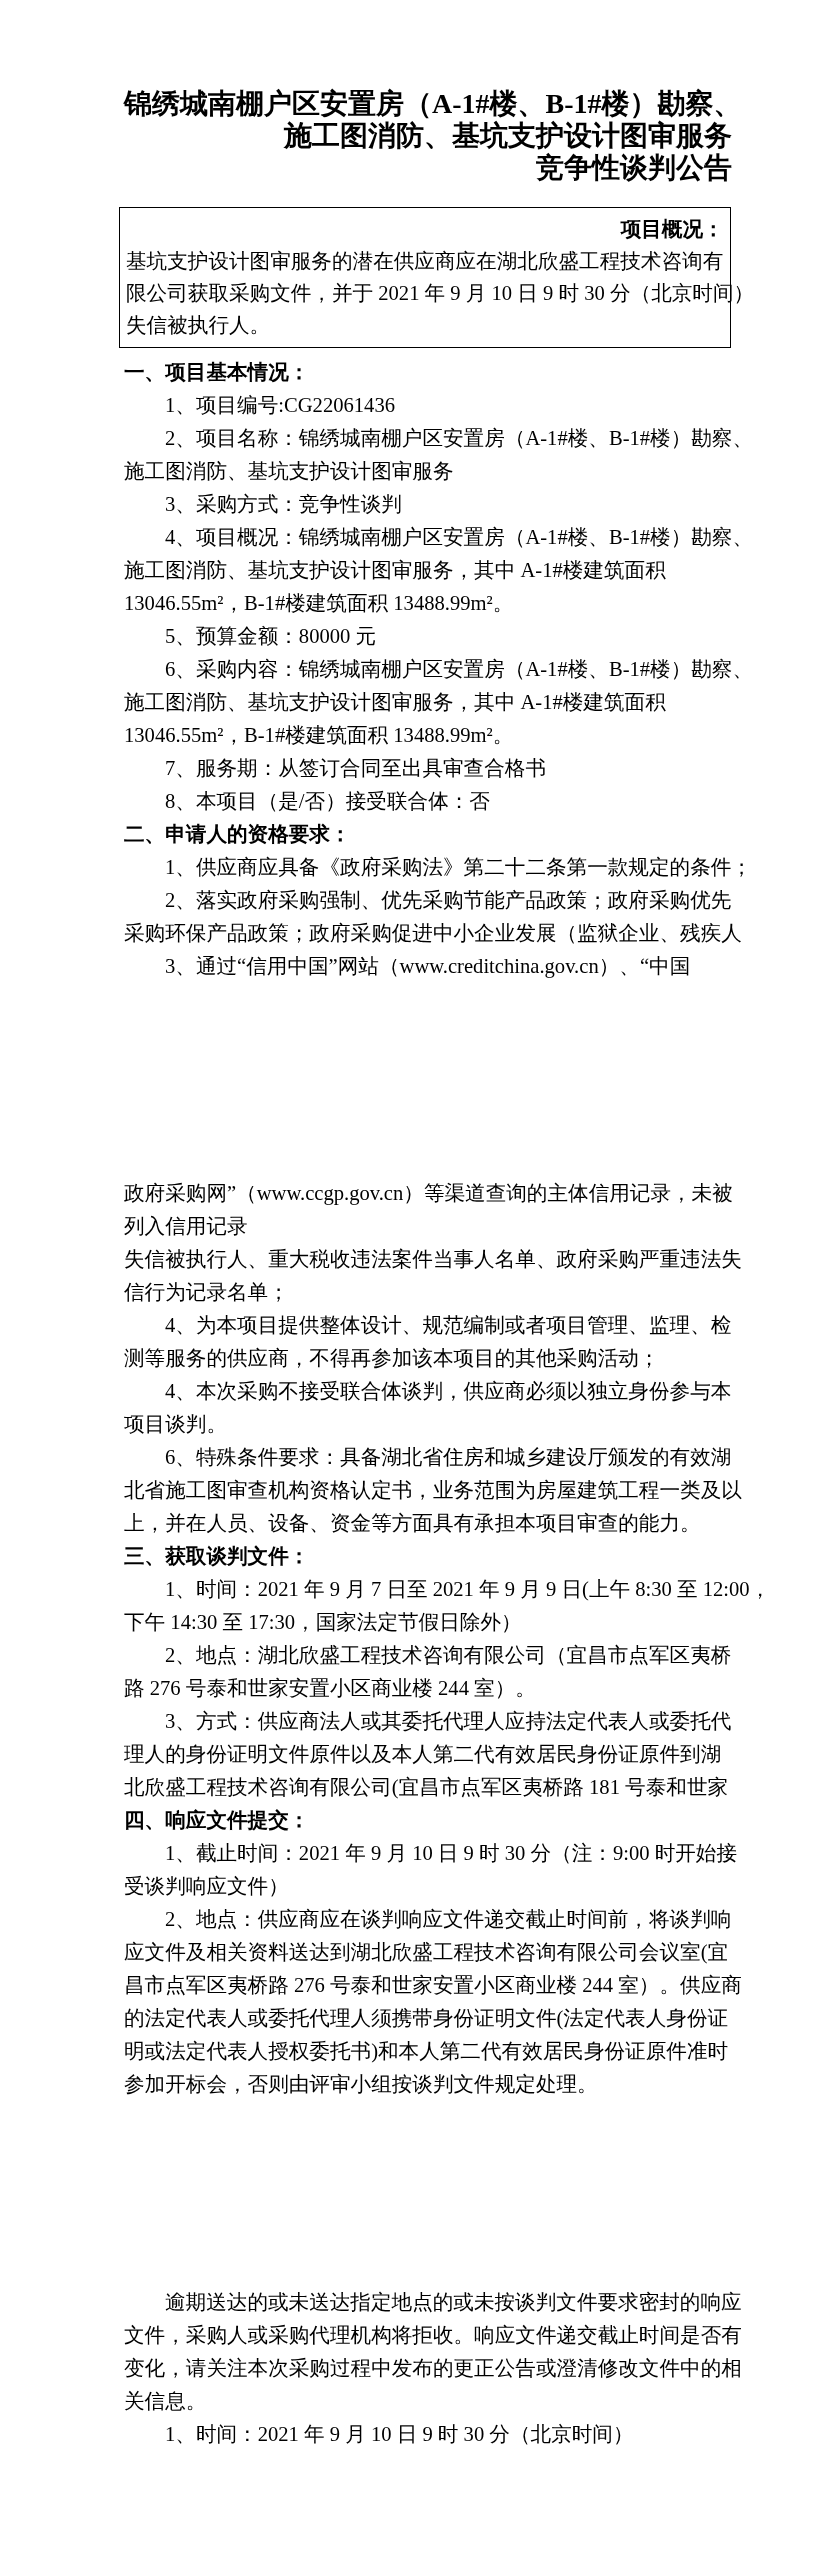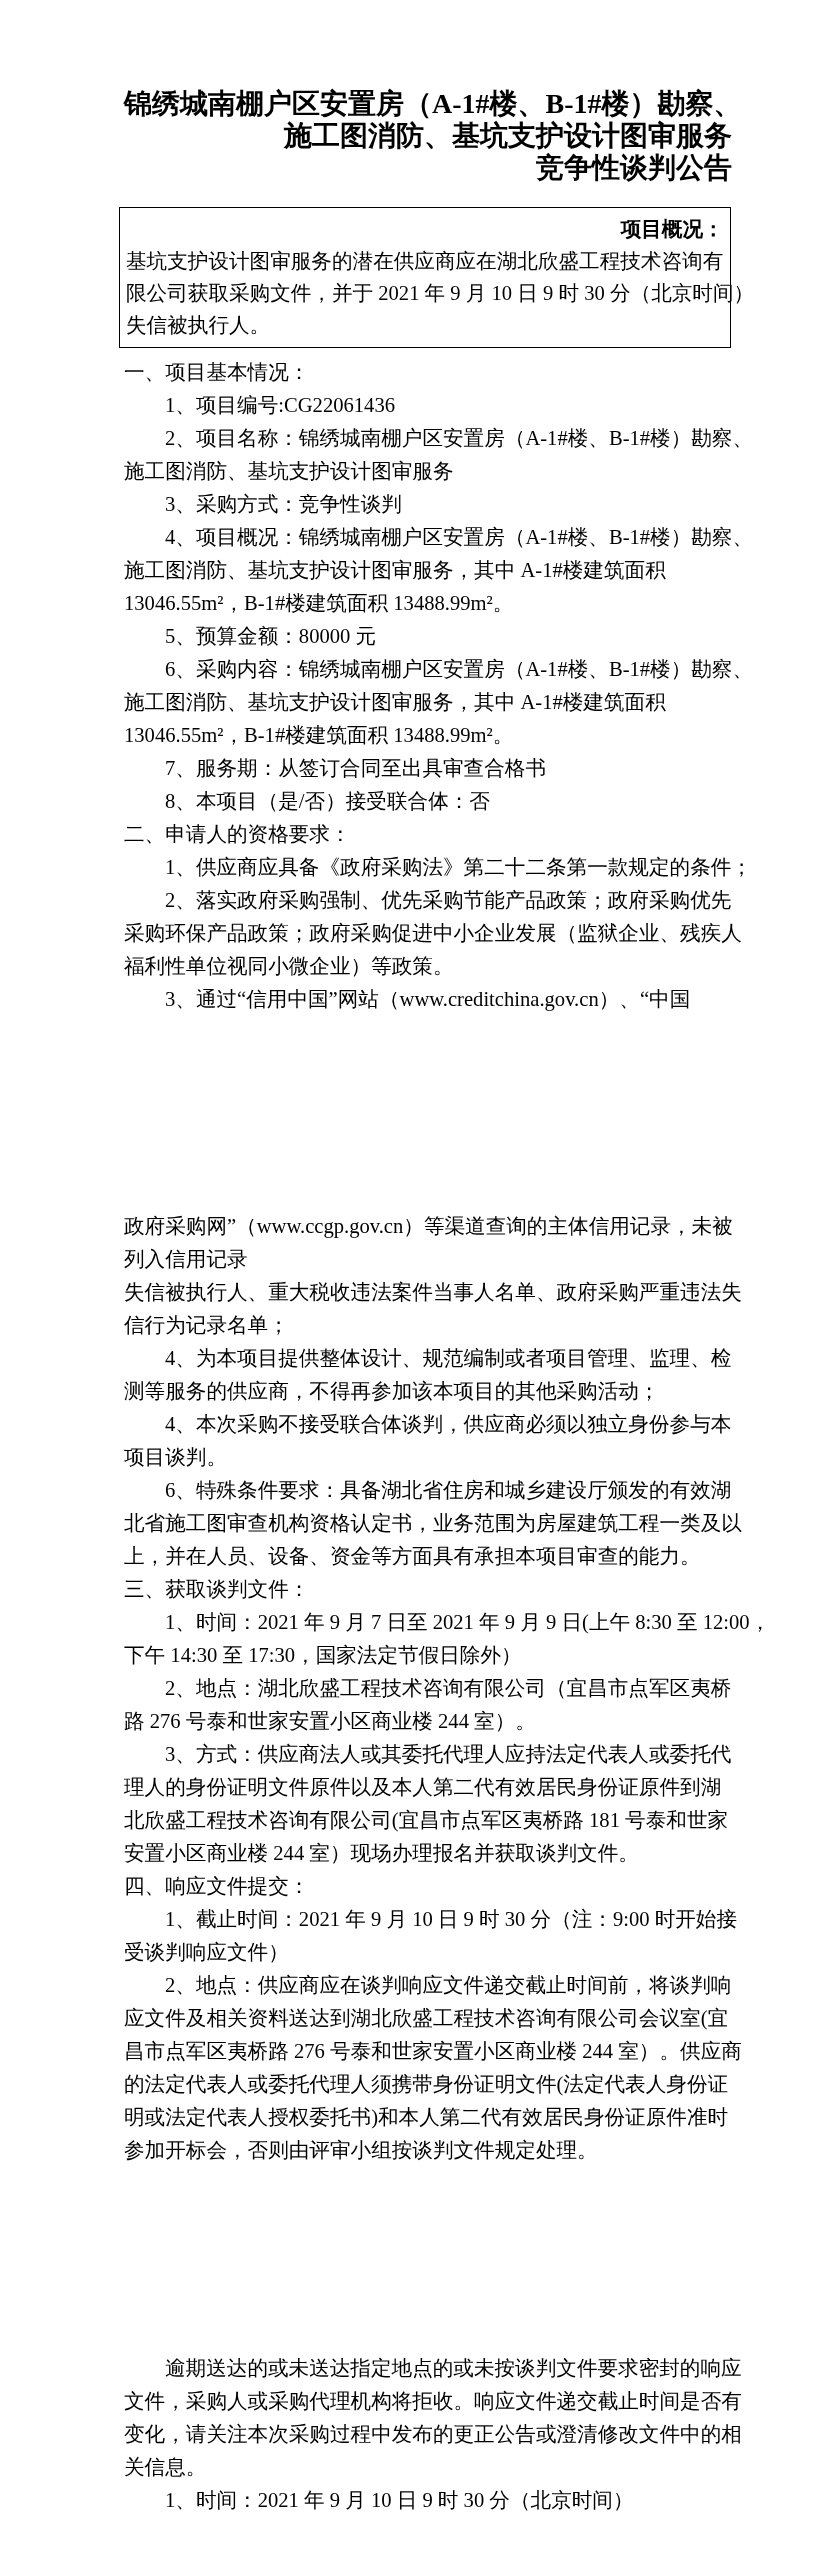--- a/index.html
+++ b/index.html
@@ -35,21 +35,21 @@
     padding:5.2px 6.2px 6.2px 6.2px;
   }
   .overview-box .line { line-height:32px; }
   .box-heading { font-weight:700;text-align:right; }
   .doc-body { margin-top:7.2px; }
   .line {
     font-size:20.6px;
     line-height:33px;
     white-space:pre;
   }
-  .h { font-weight:400; }
+  .h { font-weight:700; }
   .li { padding-left:41px; }
   .cont { padding-left:0; }
   .gap { width:100%; }
 </style>
 </head>
 <body>
 
 <div class="page">
   <div class="content">
 
@@ -78,21 +78,20 @@
         <div class="line li">5、预算金额：80000 元</div>
         <div class="line li">6、采购内容：锦绣城南棚户区安置房（A-1#楼、B-1#楼）勘察、</div>
         <div class="line cont">施工图消防、基坑支护设计图审服务，其中 A-1#楼建筑面积</div>
         <div class="line cont">13046.55m²，B-1#楼建筑面积 13488.99m²。</div>
         <div class="line li">7、服务期：从签订合同至出具审查合格书</div>
         <div class="line li">8、本项目（是/否）接受联合体：否</div>
         <div class="line h">二、申请人的资格要求：</div>
         <div class="line li">1、供应商应具备《政府采购法》第二十二条第一款规定的条件；</div>
         <div class="line li">2、落实政府采购强制、优先采购节能产品政策；政府采购优先</div>
         <div class="line cont">采购环保产品政策；政府采购促进中小企业发展（监狱企业、残疾人</div>
-        <div class="line cont">福利性单位视同小微企业）等政策。</div>
         <div class="line li">3、通过“信用中国”网站（www.creditchina.gov.cn）、“中国</div>
         <div class="gap" style="height: 194px;"></div>
         <div class="line cont">政府采购网”（www.ccgp.gov.cn）等渠道查询的主体信用记录，未被</div>
         <div class="line cont">列入信用记录</div>
         <div class="line cont">失信被执行人、重大税收违法案件当事人名单、政府采购严重违法失</div>
         <div class="line cont">信行为记录名单；</div>
         <div class="line li">4、为本项目提供整体设计、规范编制或者项目管理、监理、检</div>
         <div class="line cont">测等服务的供应商，不得再参加该本项目的其他采购活动；</div>
         <div class="line li">4、本次采购不接受联合体谈判，供应商必须以独立身份参与本</div>
         <div class="line cont">项目谈判。</div>
@@ -100,21 +99,20 @@
         <div class="line cont">北省施工图审查机构资格认定书，业务范围为房屋建筑工程一类及以</div>
         <div class="line cont">上，并在人员、设备、资金等方面具有承担本项目审查的能力。</div>
         <div class="line h">三、获取谈判文件：</div>
         <div class="line li">1、时间：2021 年 9 月 7 日至 2021 年 9 月 9 日(上午 8:30 至 12:00，</div>
         <div class="line cont">下午 14:30 至 17:30，国家法定节假日除外）</div>
         <div class="line li">2、地点：湖北欣盛工程技术咨询有限公司（宜昌市点军区夷桥</div>
         <div class="line cont">路 276 号泰和世家安置小区商业楼 244 室）。</div>
         <div class="line li">3、方式：供应商法人或其委托代理人应持法定代表人或委托代</div>
         <div class="line cont">理人的身份证明文件原件以及本人第二代有效居民身份证原件到湖</div>
         <div class="line cont">北欣盛工程技术咨询有限公司(宜昌市点军区夷桥路 181 号泰和世家</div>
-        <div class="line cont">安置小区商业楼 244 室）现场办理报名并获取谈判文件。</div>
         <div class="line h">四、响应文件提交：</div>
         <div class="line li">1、截止时间：2021 年 9 月 10 日 9 时 30 分（注：9:00 时开始接</div>
         <div class="line cont">受谈判响应文件）</div>
         <div class="line li">2、地点：供应商应在谈判响应文件递交截止时间前，将谈判响</div>
         <div class="line cont">应文件及相关资料送达到湖北欣盛工程技术咨询有限公司会议室(宜</div>
         <div class="line cont">昌市点军区夷桥路 276 号泰和世家安置小区商业楼 244 室）。供应商</div>
         <div class="line cont">的法定代表人或委托代理人须携带身份证明文件(法定代表人身份证</div>
         <div class="line cont">明或法定代表人授权委托书)和本人第二代有效居民身份证原件准时</div>
         <div class="line cont">参加开标会，否则由评审小组按谈判文件规定处理。</div>
         <div class="gap" style="height: 185px;"></div>

